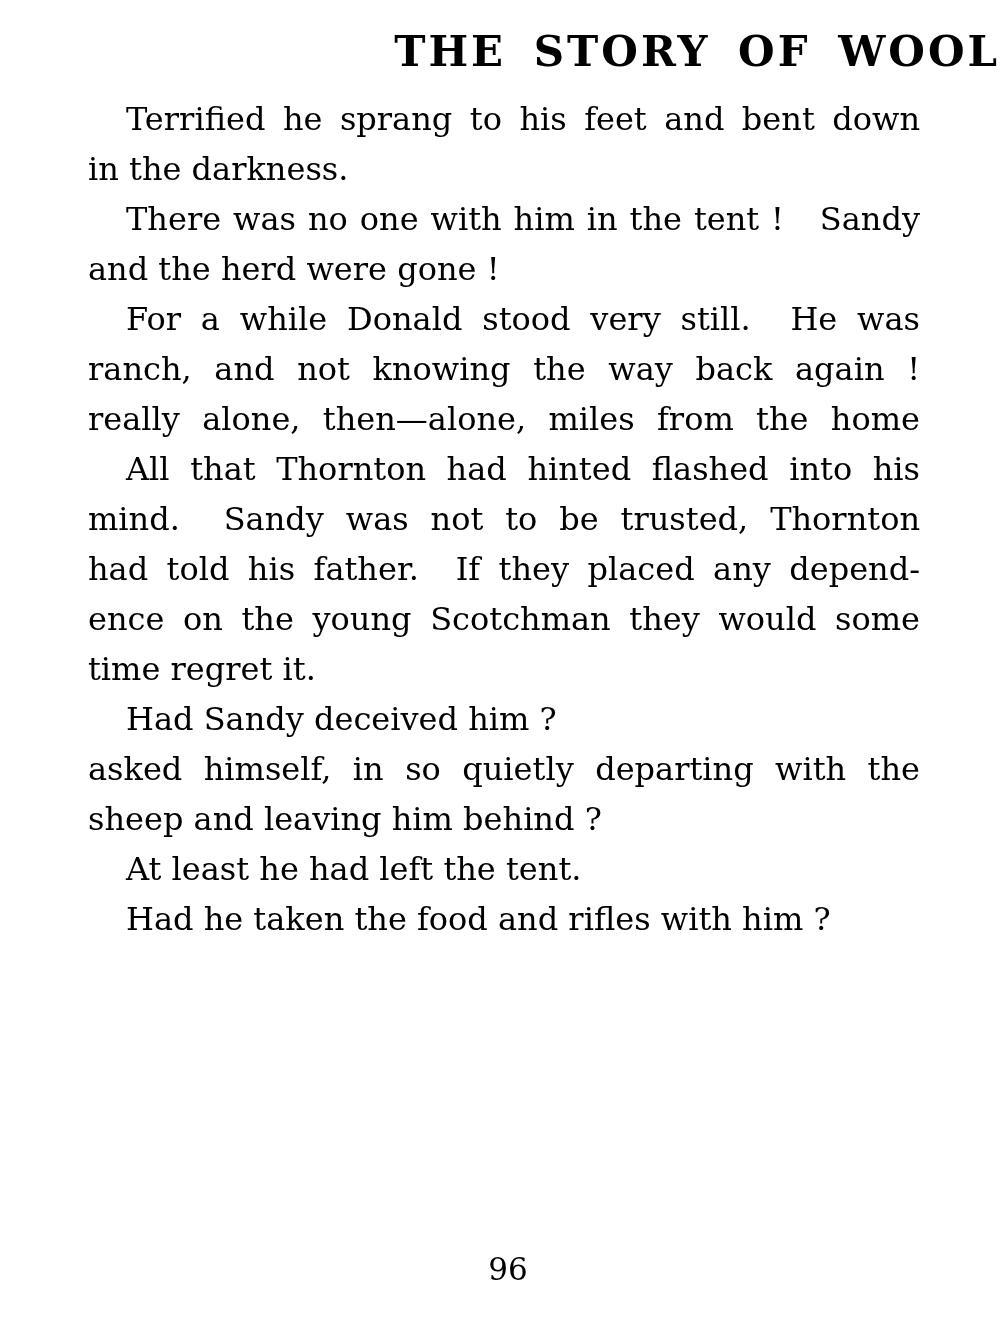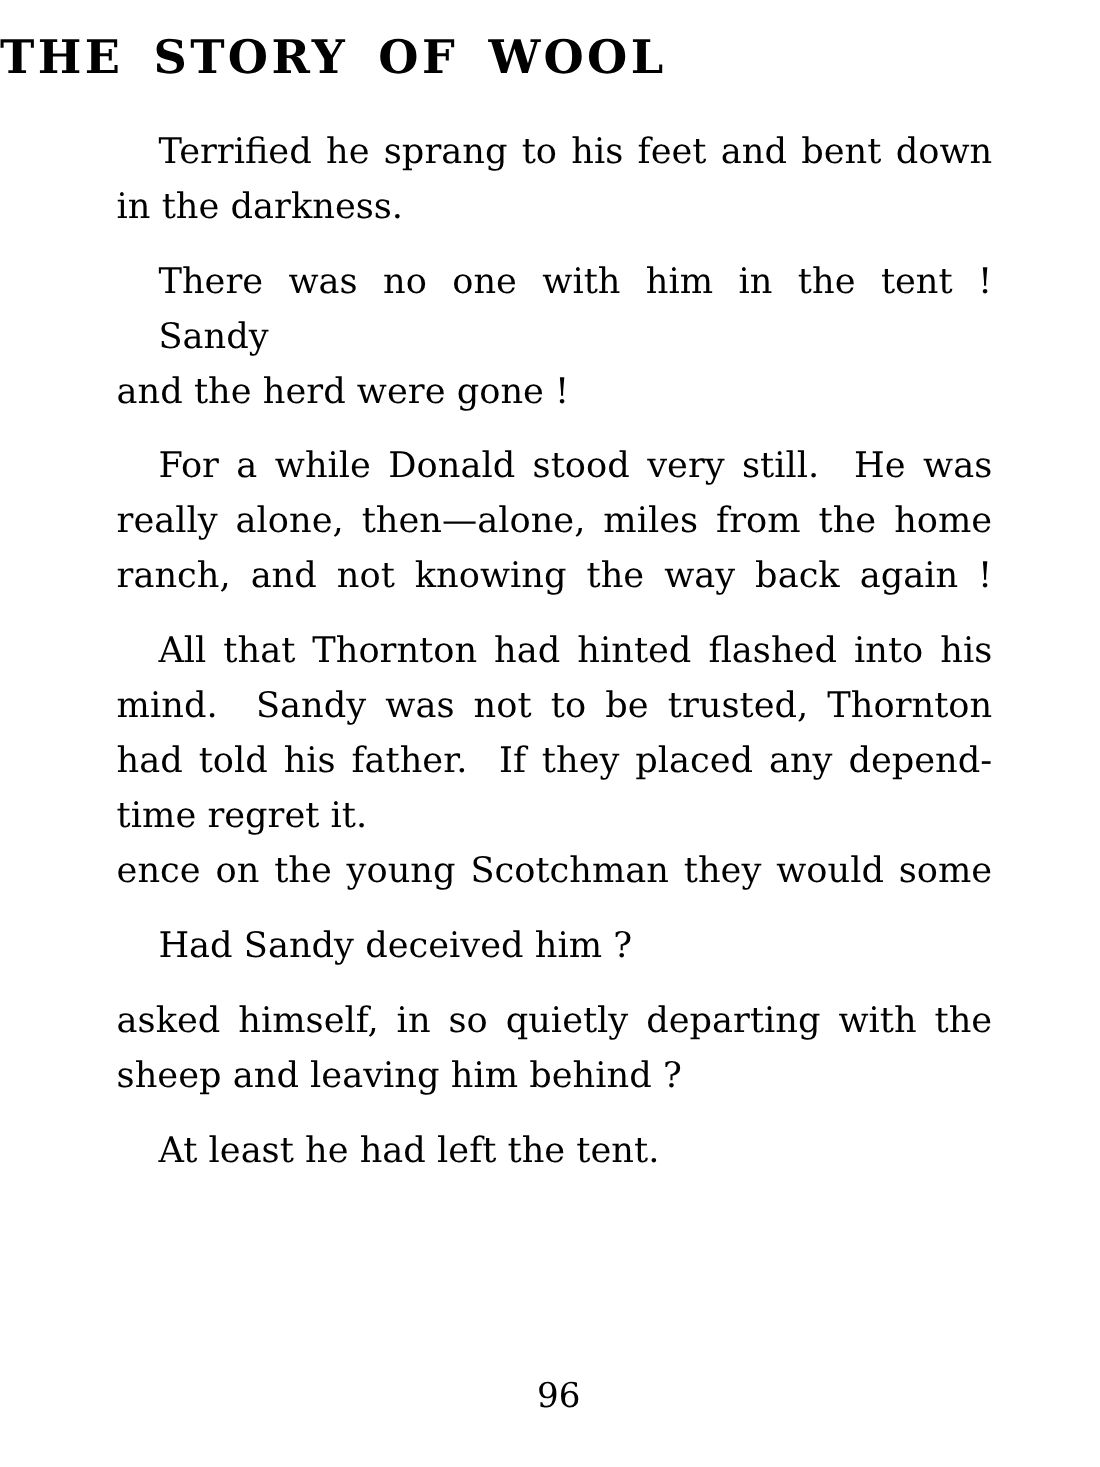--- a/index.html
+++ b/index.html
@@ -14,36 +14,36 @@
     background: #ffffff;
     color: #000000;
     font-family: "DejaVu Serif", "Liberation Serif", serif;
     overflow: hidden;
   }
   .title {
     position: absolute;
     top: 26px;
     left: 0;
     width: 100%;
-    text-align: left;
+    text-align: right;
     font-size: 42px;
     font-weight: bold;
     letter-spacing: 3px;
     word-spacing: 10px;
     line-height: 52px;
   }
   .text-block {
     position: absolute;
     top: 94px;
     left: 88px;
     width: 832px;
     font-size: 32px;
     line-height: 50px;
   }
-  .para { margin: 18px; padding: 0; }
+  .para { margin: 0; padding: 0; }
   .line {
     white-space: pre-wrap;
     text-align: right;
     text-align-last: left;
   }
   .line.j {
     text-align: justify;
     text-align-last: justify;
   }
   .line.i {
@@ -73,45 +73,48 @@
       <div class="line">in the darkness.</div>
     </div>
 
     <div class="para">
       <div class="line j i">There was no one with him in the tent !   Sandy</div>
       <div class="line">and the herd were gone !</div>
     </div>
 
     <div class="para">
       <div class="line j i">For a while Donald stood very still.  He was</div>
+      <div class="line j">ranch, and not knowing the way back again !</div>
       <div class="line j">really alone, then—alone, miles from the home</div>
-      <div class="line j">ranch, and not knowing the way back again !</div>
     </div>
 
     <div class="para">
       <div class="line j i">All that Thornton had hinted flashed into his</div>
       <div class="line j">mind.  Sandy was not to be trusted, Thornton</div>
       <div class="line j">had told his father.  If they placed any depend-</div>
+      <div class="line j">ence on the young Scotchman they would some</div>
       <div class="line">time regret it.</div>
-      <div class="line j">ence on the young Scotchman they would some</div>
     </div>
 
     <div class="para">
       <div class="line i">Had Sandy deceived him ?</div>
     </div>
 
     <div class="para">
       <div class="line j">asked himself, in so quietly departing with the</div>
       <div class="line">sheep and leaving him behind ?</div>
     </div>
 
     <div class="para">
       <div class="line i">At least he had left the tent.</div>
     </div>
 
+    <div class="para">
+      <div class="line i">Had he taken the food and rifles with him ?</div>
+    </div>
 
 
 
   </div>
 
   <div class="pagenum">96</div>
 
 </div>
 
 </body></html>

